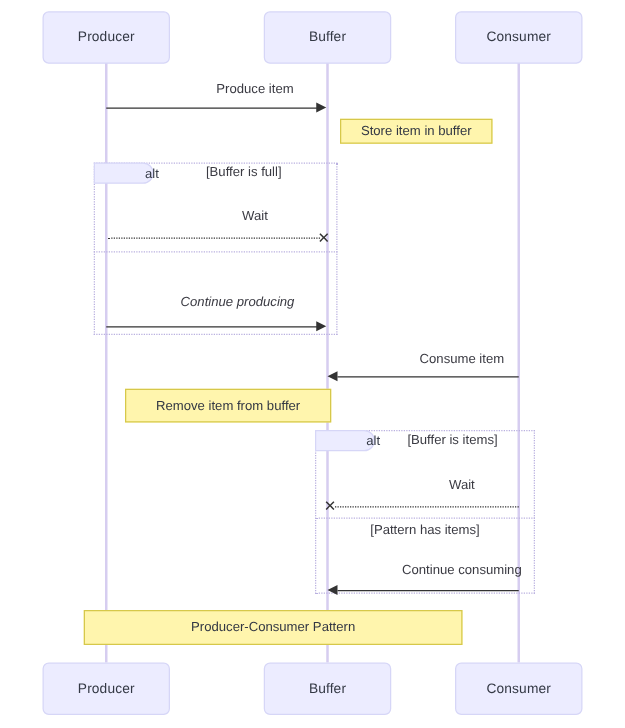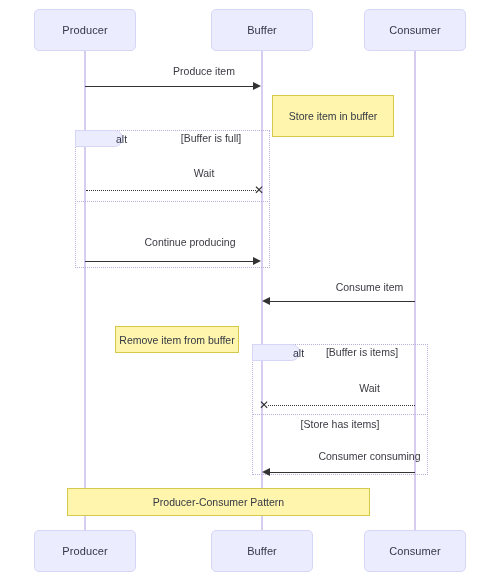--- a/index.html
+++ b/index.html
@@ -151,62 +151,62 @@
     <span class="actor-label">Buffer</span>
   </div>
   <div class="actor-box" style="left:364px; top:9px; width:102px; height:42px;">
     <span class="actor-label">Consumer</span>
   </div>
 
   <div class="msg-label" style="left:85px; top:65px; width:176px;">Produce item</div>
   <div class="msg-line" style="left:85px; top:86px; width:170px;"></div>
   <div class="arrow-head right" style="left:253px; top:82px;"></div>
 
-  <div class="note" style="left:272px; top:95px; width:122px; height:42px;">
+  <div class="note" style="left:272px; top:95px; width:122px; height:20px;">
     <span class="note-label">Store item in buffer</span>
   </div>
 
   <div class="alt-box" style="left:75px; top:130px; width:195px; height:138px;"></div>
   <div class="alt-divider" style="left:75px; top:201px; width:195px;"></div>
   <div class="alt-tag" style="left:75px; top:130px; width:48px; height:17px;">
     <span class="alt-tag-label">alt</span>
   </div>
-  <div class="alt-cond" style="left:139px; top:132px; width:144px;">[Buffer is full]</div>
+  <div class="alt-cond" style="left:123px; top:132px; width:144px;">[Buffer is full]</div>
 
   <div class="msg-label" style="left:85px; top:167px; width:176px;">Wait</div>
   <div class="msg-line dotted" style="left:86px; top:190px; width:170px;"></div>
   <div class="cross-head" style="left:254px; top:184px;">✕</div>
 
 
-  <div class="msg-label" style="left:85px; top:236px; width:148px;">Continue producing</div>
+  <div class="msg-label" style="left:85px; top:236px; width:148px;font-style:italic;">Continue producing</div>
   <div class="msg-line" style="left:85px; top:261px; width:170px;"></div>
   <div class="arrow-head right" style="left:253px; top:257px;"></div>
 
   <div class="msg-label" style="left:262px; top:281px; width:153px;">Consume item</div>
   <div class="msg-line" style="left:270px; top:301px; width:145px;"></div>
   <div class="arrow-head left" style="left:262px; top:297px;"></div>
 
-  <div class="note" style="left:115px; top:311px; width:124px; height:27px;margin-top:15px;">
+  <div class="note" style="left:100px; top:311px; width:165px; height:27px;">
     <span class="note-label">Remove item from buffer</span>
   </div>
 
   <div class="alt-box" style="left:252px; top:344px; width:176px; height:131px;"></div>
   <div class="alt-divider" style="left:252px; top:414px; width:176px;"></div>
   <div class="alt-tag" style="left:252px; top:344px; width:48px; height:17px;">
     <span class="alt-tag-label">alt</span>
   </div>
   <div class="alt-cond" style="left:300px; top:346px; width:124px;">[Buffer is items]</div>
 
   <div class="msg-label" style="left:262px; top:382px; width:153px;">Wait</div>
   <div class="msg-line dotted" style="left:268px; top:405px; width:147px;"></div>
   <div class="cross-head" style="left:259px; top:399px;">✕</div>
 
-  <div class="alt-cond" style="left:266px; top:418px; width:148px;">[Store has items]</div>
-
-  <div class="msg-label" style="left:262px; top:450px; width:153px;">Consumer consuming</div>
+  <div class="alt-cond" style="left:266px; top:418px; width:148px;">[Pattern has items]</div>
+
+  <div class="msg-label" style="left:262px; top:450px; width:153px;">Continue consuming</div>
   <div class="msg-line" style="left:270px; top:472px; width:145px;"></div>
   <div class="arrow-head left" style="left:262px; top:468px;"></div>
 
   <div class="note" style="left:67px; top:488px; width:303px; height:28px;text-align:right;">
     <span class="note-label">Producer-Consumer Pattern</span>
   </div>
 
   <div class="actor-box" style="left:34px; top:530px; width:102px; height:42px;">
     <span class="actor-label">Producer</span>
   </div>

